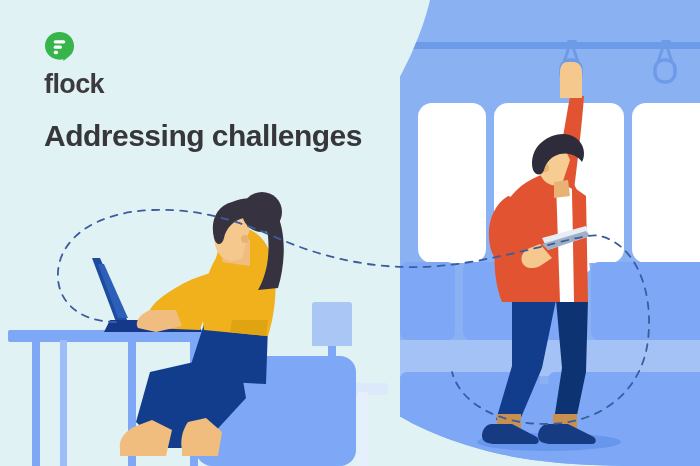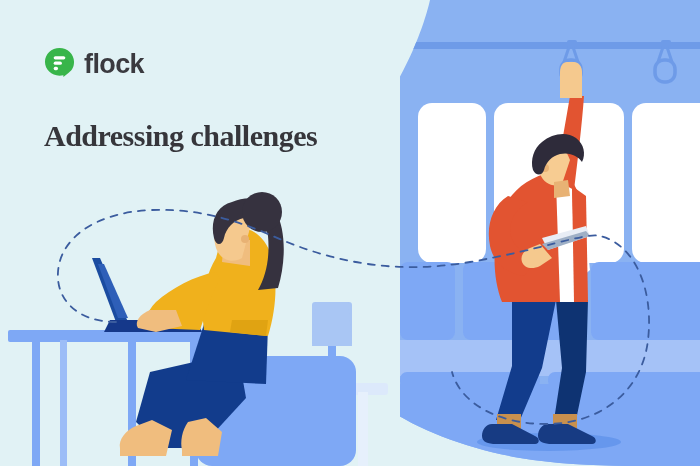--- a/index.html
+++ b/index.html
@@ -22,25 +22,26 @@
     position: absolute;
     inset: 0;
     width: 700px;
     height: 466px;
     display: block;
   }
   
   #brand {
     position: absolute;
     left: 44px;
-    top: 47px;
+    top: 31px;
     display: flex;
-    align-items: flex-end;
+    align-items: flex-start;
     gap: 9px;
     z-index: 20;
+    flex-direction: column;
   }
   #brand-mark {
     width: 31px;
     height: 31px;
     display: block;
   }
   #brand-name {
     font-family: "Liberation Sans", sans-serif;
     font-size: 27px;
     font-weight: bold;
@@ -48,21 +49,21 @@
     color: #3a3a3f;
     line-height: 1;
   }
   
   #headline {
     position: absolute;
     left: 44px;
     top: 96px;
     width: 360px;
     z-index: 20;
-    font-family: Liberation Serif, serif;
+    font-family: Liberation Sans, sans-serif;
     font-size: 30px;
     font-weight: bold;
     line-height: 1.32;
     letter-spacing: -0.5px;
     color: #36363b;
   }
   #headline .hl-line { display: block; }
 </style>
 </head>
 <body>

